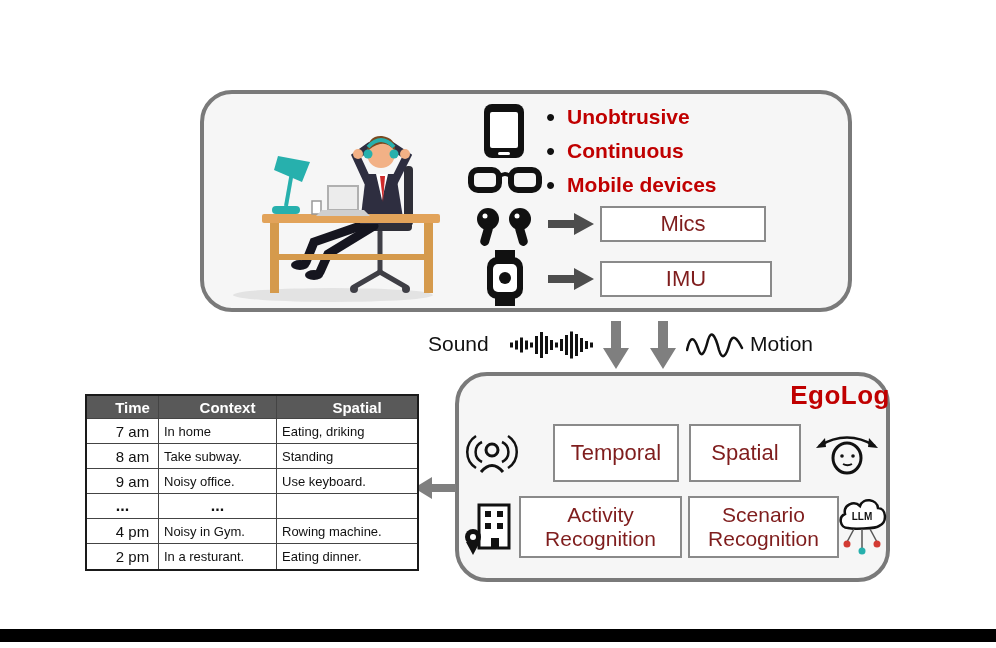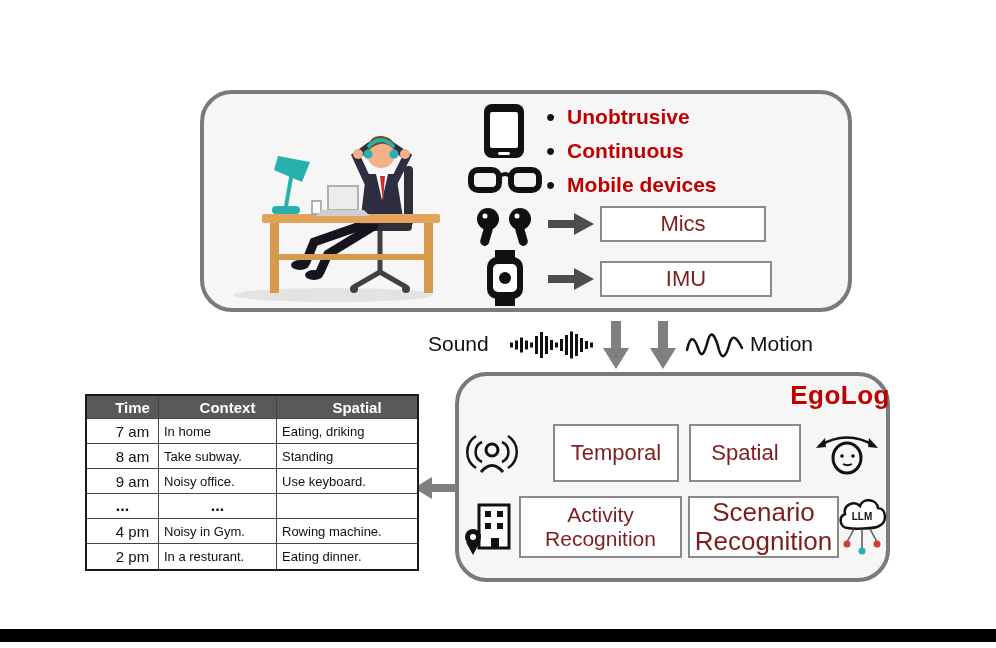--- a/index.html
+++ b/index.html
@@ -197,21 +197,21 @@
       <path d="M14 6 A19 19 0 0 0 14 38" stroke="#111" stroke-width="2.5" fill="none"></path>
       <path d="M20 12 A11 11 0 0 0 20 32" stroke="#111" stroke-width="2.5" fill="none"></path>
       <path d="M46 6 A19 19 0 0 1 46 38" stroke="#111" stroke-width="2.5" fill="none"></path>
       <path d="M40 12 A11 11 0 0 1 40 32" stroke="#111" stroke-width="2.5" fill="none"></path>
     </svg>
   </div>
 
   <div class="abs wbox module" style="left:553px;top:424px;width:126px;height:58px;">Temporal</div>
   <div class="abs wbox module" style="left:689px;top:424px;width:112px;height:58px;">Spatial</div>
   <div class="abs wbox module" style="left:519px;top:496px;width:163px;height:62px;font-size:21px;">Activity Recognition</div>
-  <div class="abs wbox module" style="left:688px;top:496px;width:151px;height:62px;font-size:26px;">Scenario Recognition</div>
+  <div class="abs wbox module" style="left:688px;top:496px;width:151px;height:62px;font-size:21px;">Scenario Recognition</div>
 
   <div class="abs" style="left:812px;top:430px;">
     <svg width="70" height="46" viewBox="0 0 70 46">
       <ellipse cx="35" cy="28" rx="14" ry="15" stroke="#111" stroke-width="3" fill="none"></ellipse>
       <circle cx="30" cy="26" r="1.8" fill="#111"></circle>
       <circle cx="41" cy="26" r="1.8" fill="#111"></circle>
       <path d="M31 34 Q35.5 36.5 40 34" stroke="#111" stroke-width="2" fill="none"></path>
       <path d="M7 16 Q35 -1 63 16" stroke="#111" stroke-width="2.5" fill="none"></path>
       <polygon points="4,18 13,8 14,17" fill="#111"></polygon>
       <polygon points="66,18 57,8 56,17" fill="#111"></polygon>

